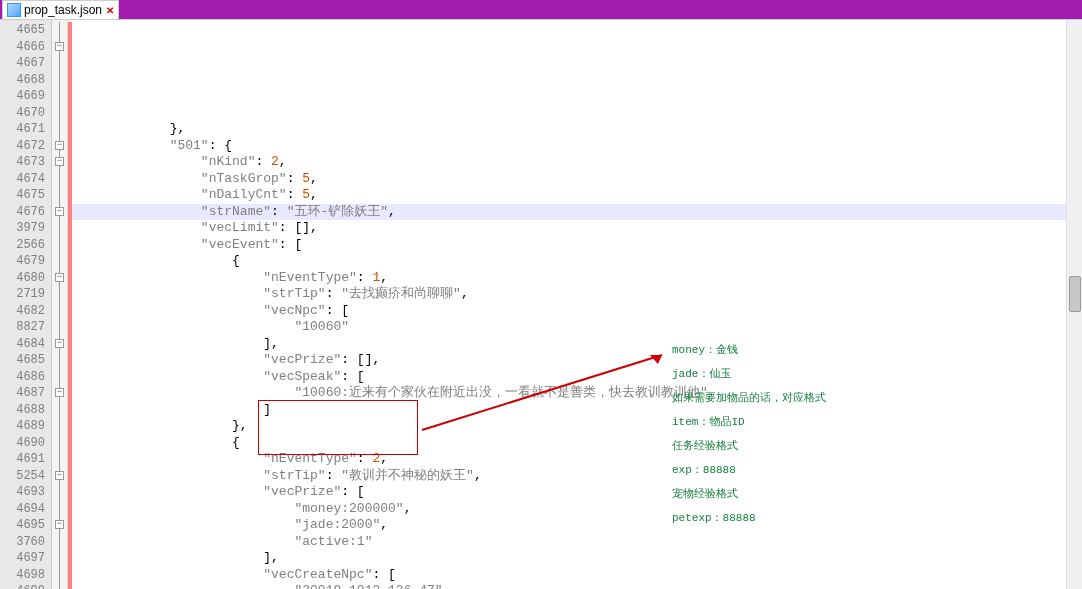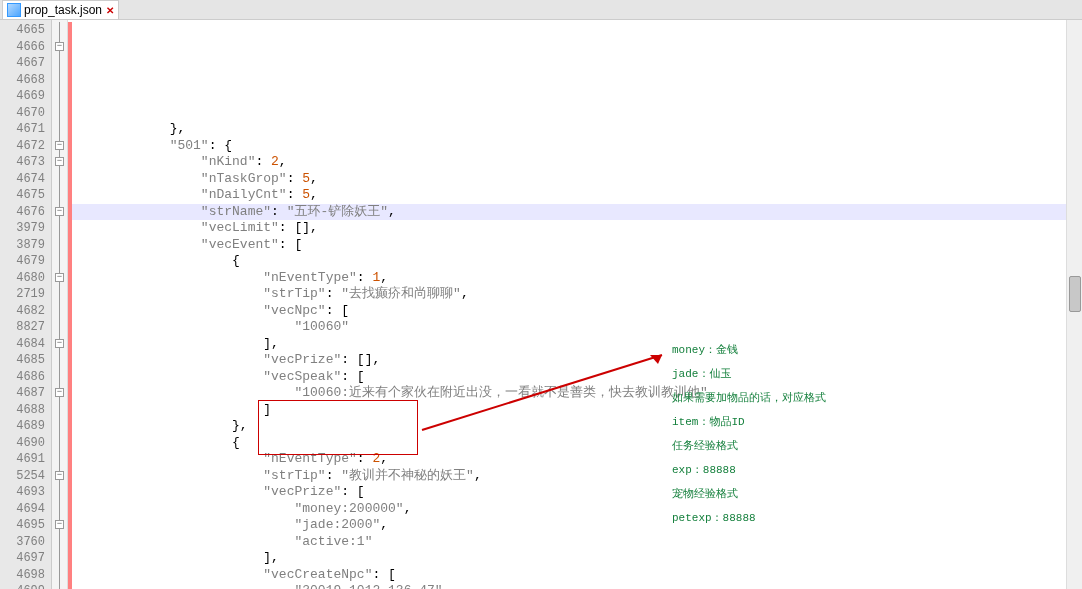--- a/index.html
+++ b/index.html
@@ -11,21 +11,21 @@
 }
 .editor-container {
   width: 1082px;
   height: 589px;
   background: #fff;
   display: flex;
   flex-direction: column;
 }
 .tab-bar {
   height: 20px;
-  background: #e5e5e5;
+  background: #a21caf;
   border-bottom: 1px solid #ccc;
   display: flex;
   align-items: flex-end;
   padding-left: 2px;
 }
 .tab {
   display: flex;
   align-items: center;
   background: #fff;
   border: 1px solid #ccc;
@@ -178,21 +178,21 @@
         <div>4668</div>
         <div>4669</div>
         <div>4670</div>
         <div>4671</div>
         <div>4672</div>
         <div>4673</div>
         <div>4674</div>
         <div>4675</div>
         <div>4676</div>
         <div>3979</div>
-        <div>3879</div>
+        <div>2566</div>
         <div>4679</div>
         <div>4680</div>
         <div>2719</div>
         <div>4682</div>
         <div>8827</div>
         <div>4684</div>
         <div>4685</div>
         <div>4686</div>
         <div>4687</div>
         <div>4688</div>

